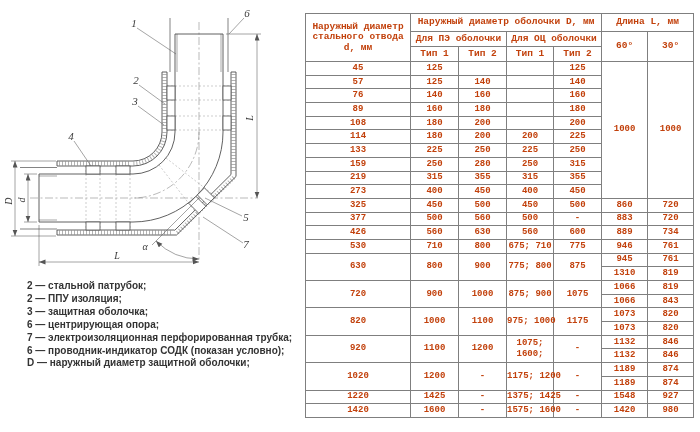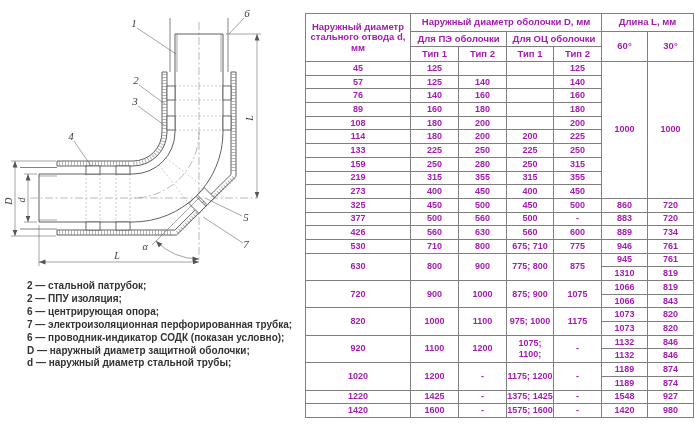--- a/index.html
+++ b/index.html
@@ -14,21 +14,21 @@
   .legend{
     position:absolute;left:27px;top:280px;width:276px;
     font-size:10px;font-weight:700;line-height:12.9px;color:#333;
     letter-spacing:0;
   }
   .legend div{white-space:nowrap;}
   
   .tbl-wrap{position:absolute;left:305px;top:13px;width:389px;}
   table.spec{
     border-collapse:collapse;table-layout:fixed;width:388px;
-    font-family:Liberation Sans, sans-serif;color:#a21caf;
+    font-family:Liberation Mono, monospace;color:#c2410c;
   }
   table.spec th,table.spec td{
     border:1px solid #7f7f7f;text-align:center;vertical-align:middle;
     padding:0;overflow:visible;
   }
   table.spec th{font-size:9.5px;font-weight:700;line-height:10.5px;}
   table.spec td{font-size:9px;font-weight:700;white-space:pre;line-height:11px;}
   table.spec thead tr.h1{height:18px;}
   table.spec thead tr.h2{height:15px;}
   table.spec thead tr.h3{height:15px;}
@@ -169,25 +169,25 @@
     <text x="117" y="259" font-size="10">L</text>
     <text x="253" y="118" transform="rotate(-90,253,118)" font-size="10">L</text>
     <text x="145" y="250" font-size="10">α</text>
   </g>
 </svg>
 </div>
 
 <div class="legend">
   <div>2 — стальной патрубок;</div>
   <div>2 — ППУ изоляция;</div>
+  <div>3 — защитная оболочка;</div>
   <div>6 — центрирующая опора;</div>
   <div>7 — электроизоляционная перфорированная трубка;</div>
   <div>6 — проводник-индикатор СОДК (показан условно);</div>
   <div>D — наружный диаметр защитной оболочки;</div>
-  <div>d — наружный диаметр стальной трубы;</div>
 </div>
 
 <div class="tbl-wrap">
   <table class="spec">
     <colgroup>
       <col style="width:105px">
         <col style="width:48px">
         <col style="width:48px">
       <col style="width:47px">
         <col style="width:48px">
@@ -359,21 +359,21 @@
         </tr>
         <tr>
           <td>1073</td>
           <td>820</td>
         </tr>
         <tr>
           <td rowspan="2">920</td>
           <td rowspan="2">1100</td>
           <td rowspan="2">1200</td>
           <td rowspan="2">1075;
-1100;</td>
+1600;</td>
           <td rowspan="2">-</td>
           <td>1132</td>
           <td>846</td>
         </tr>
         <tr>
           <td>1132</td>
           <td>846</td>
         </tr>
         <tr>
           <td rowspan="2">1020</td>

